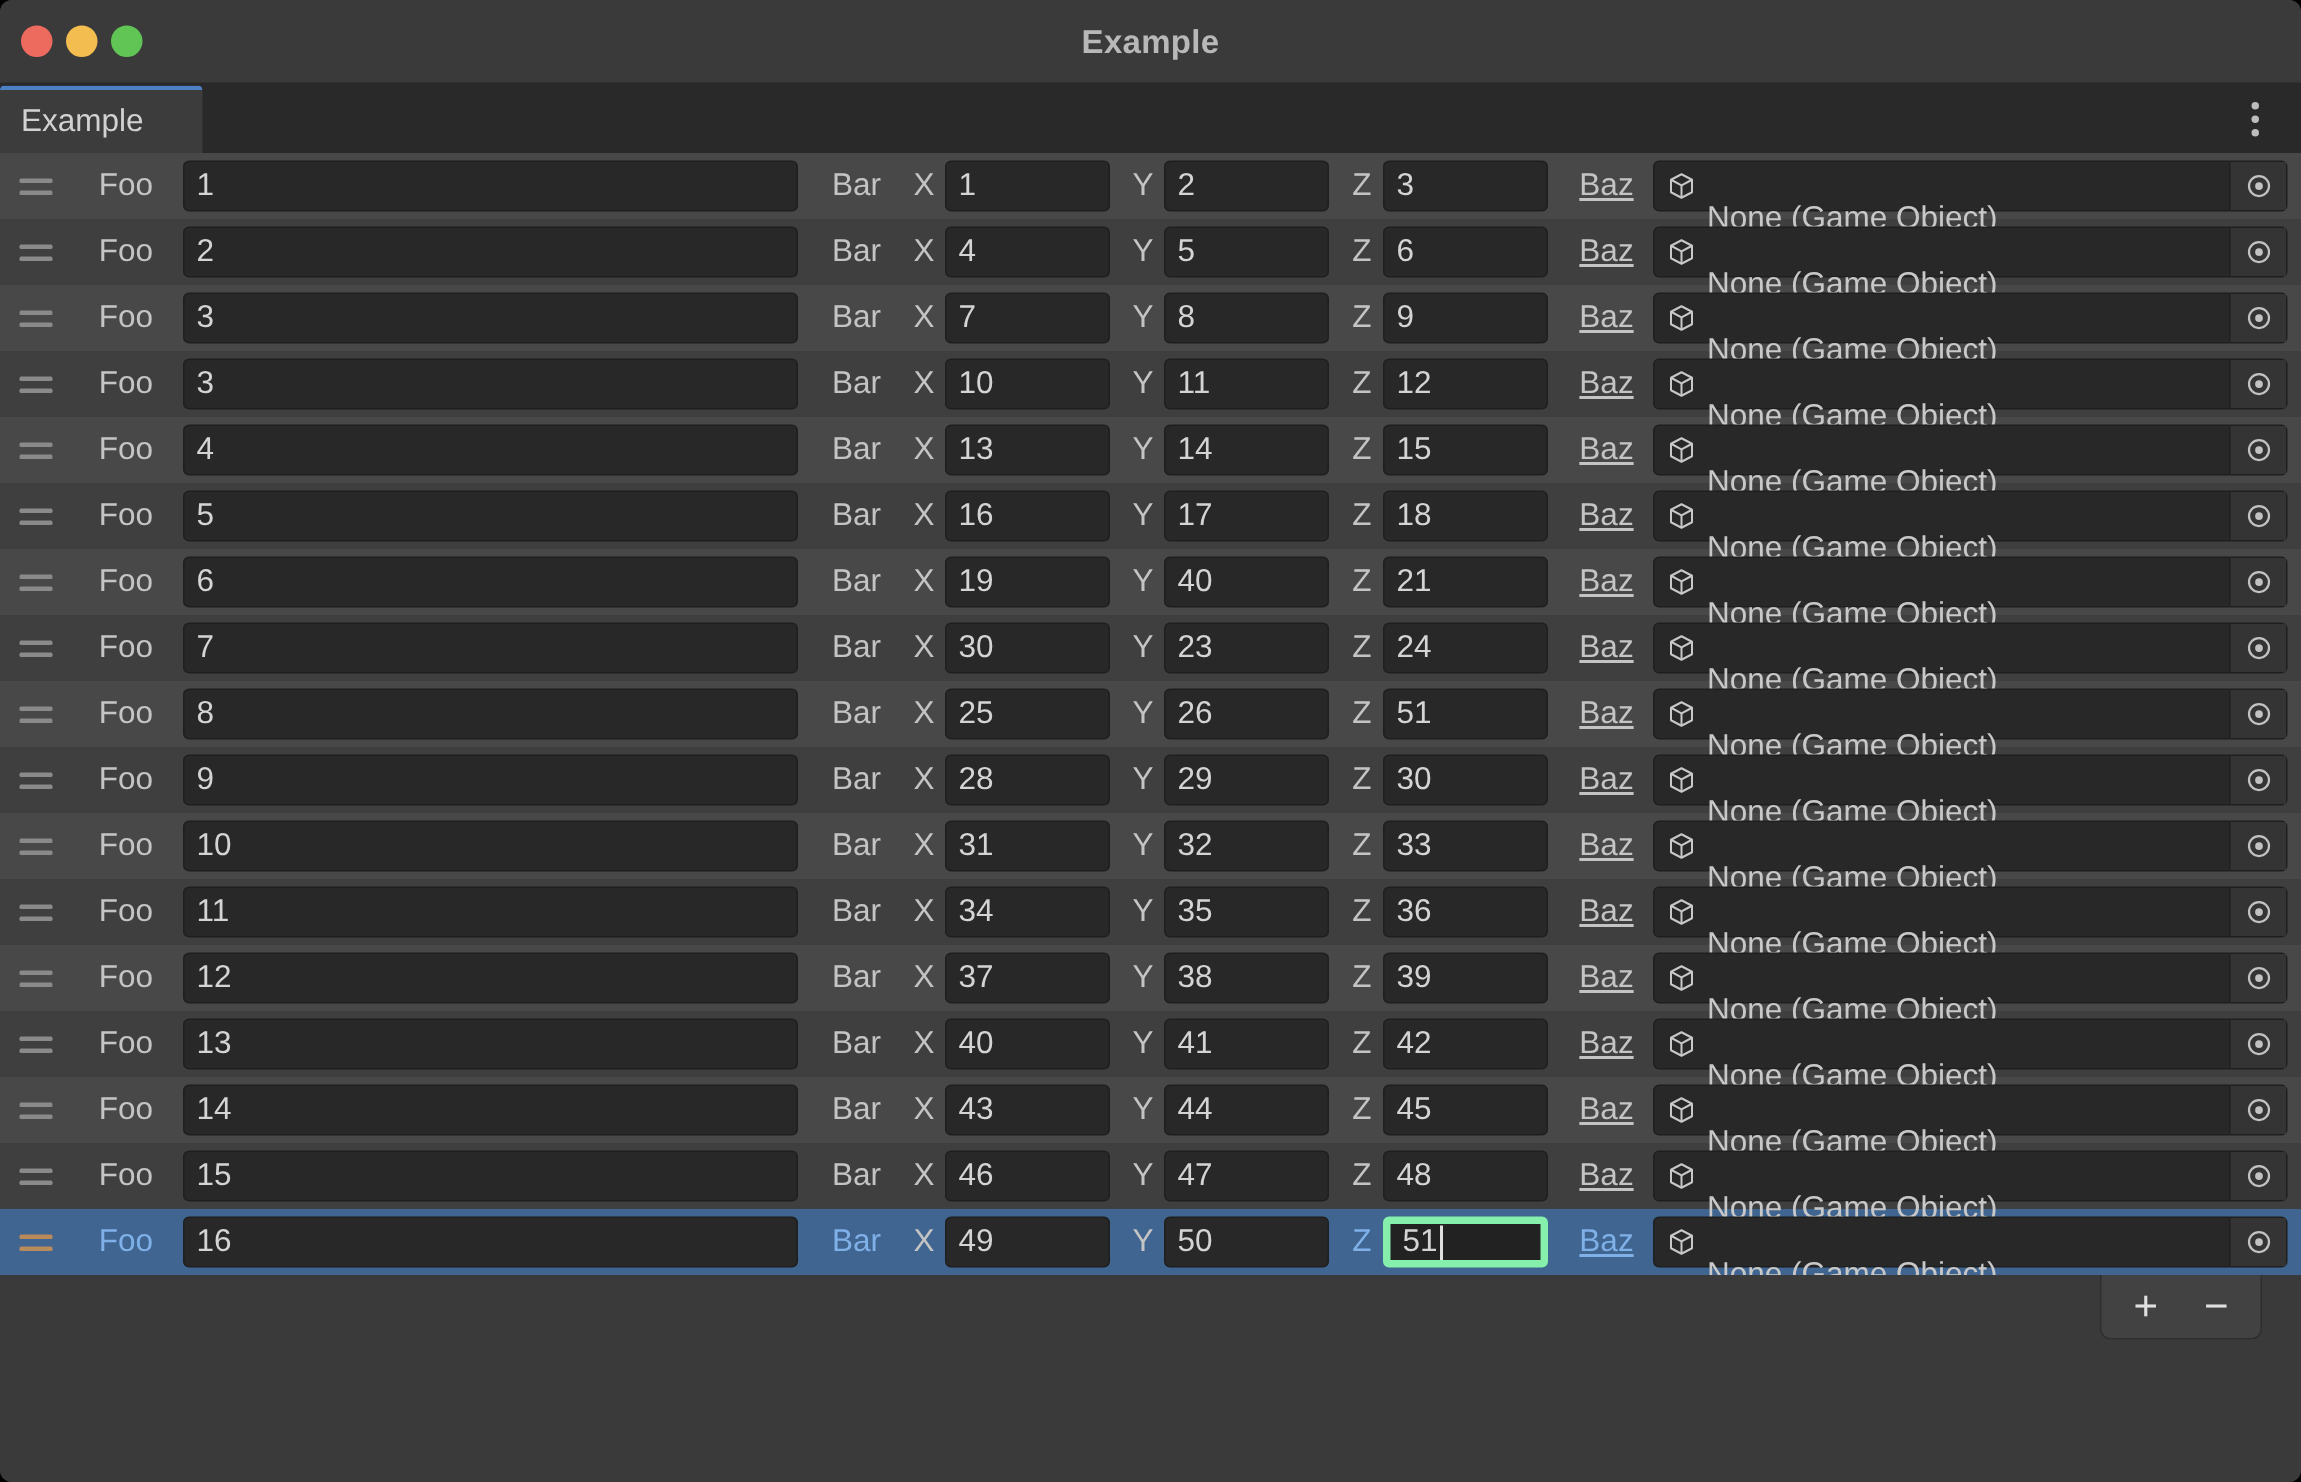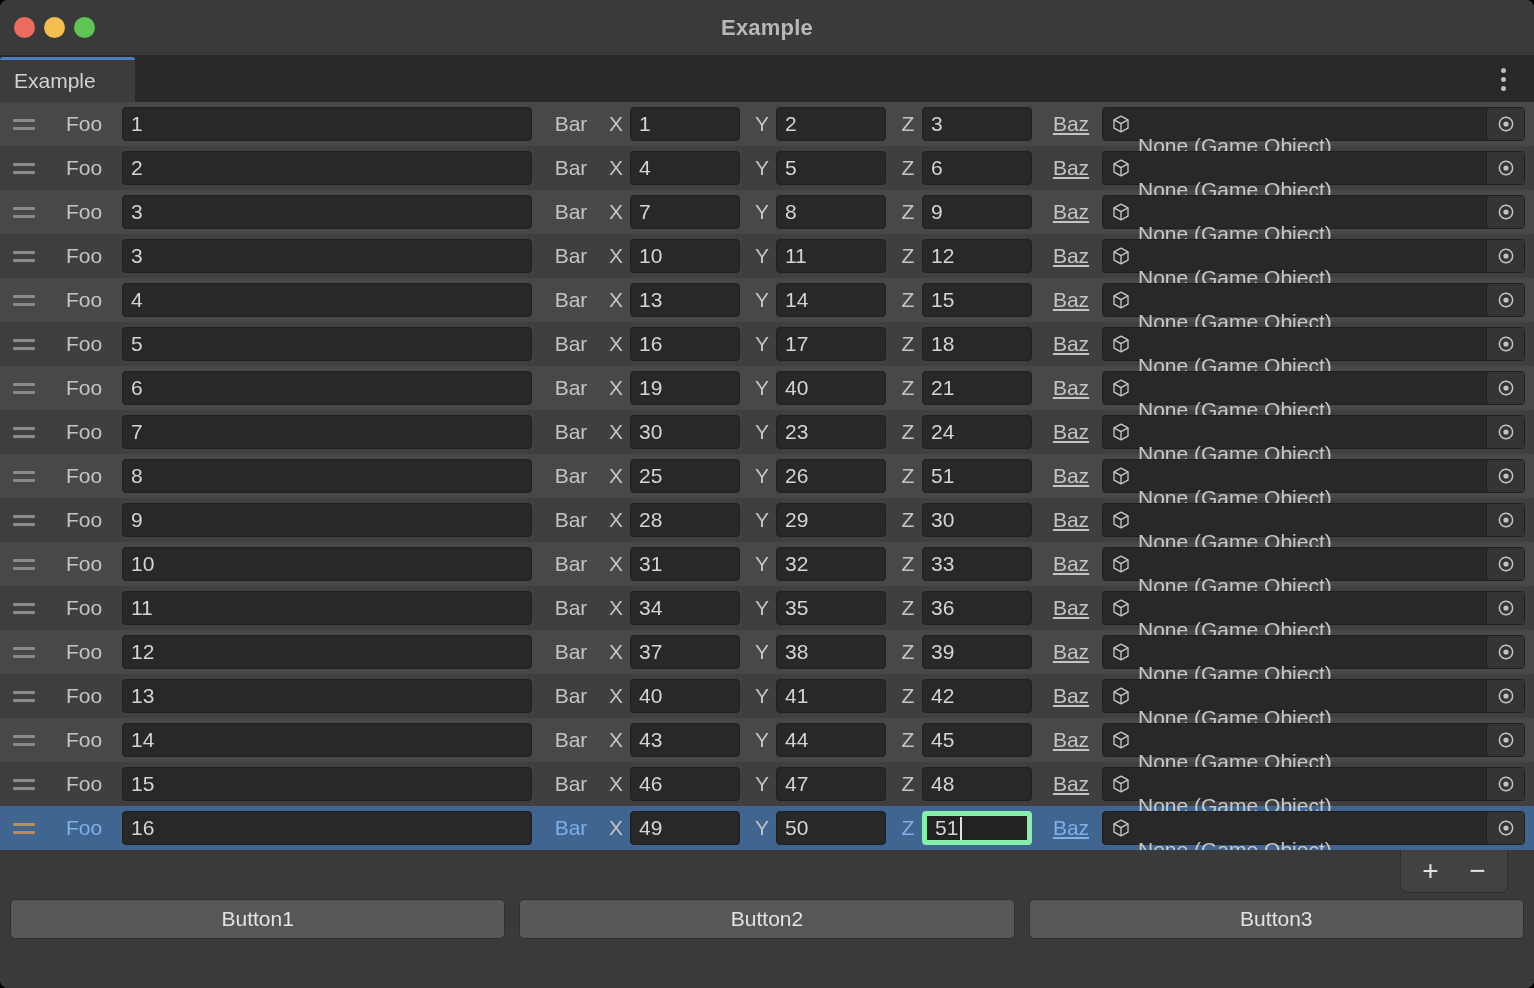--- a/index.html
+++ b/index.html
@@ -860,20 +860,15 @@
       </div>
     </div>
 
   <div id="footer-bar">
     <div id="addremove">
       <div class="pm-btn">+</div>
       <div class="pm-btn">−</div>
     </div>
   </div>
 
-  <div id="button-row">
-    <div class="big-button">Button1</div>
-    <div class="big-button">Button2</div>
-    <div class="big-button">Button3</div>
-  </div>
 
   <div id="bottom-filler"></div>
 </div>
 
 </body></html>

